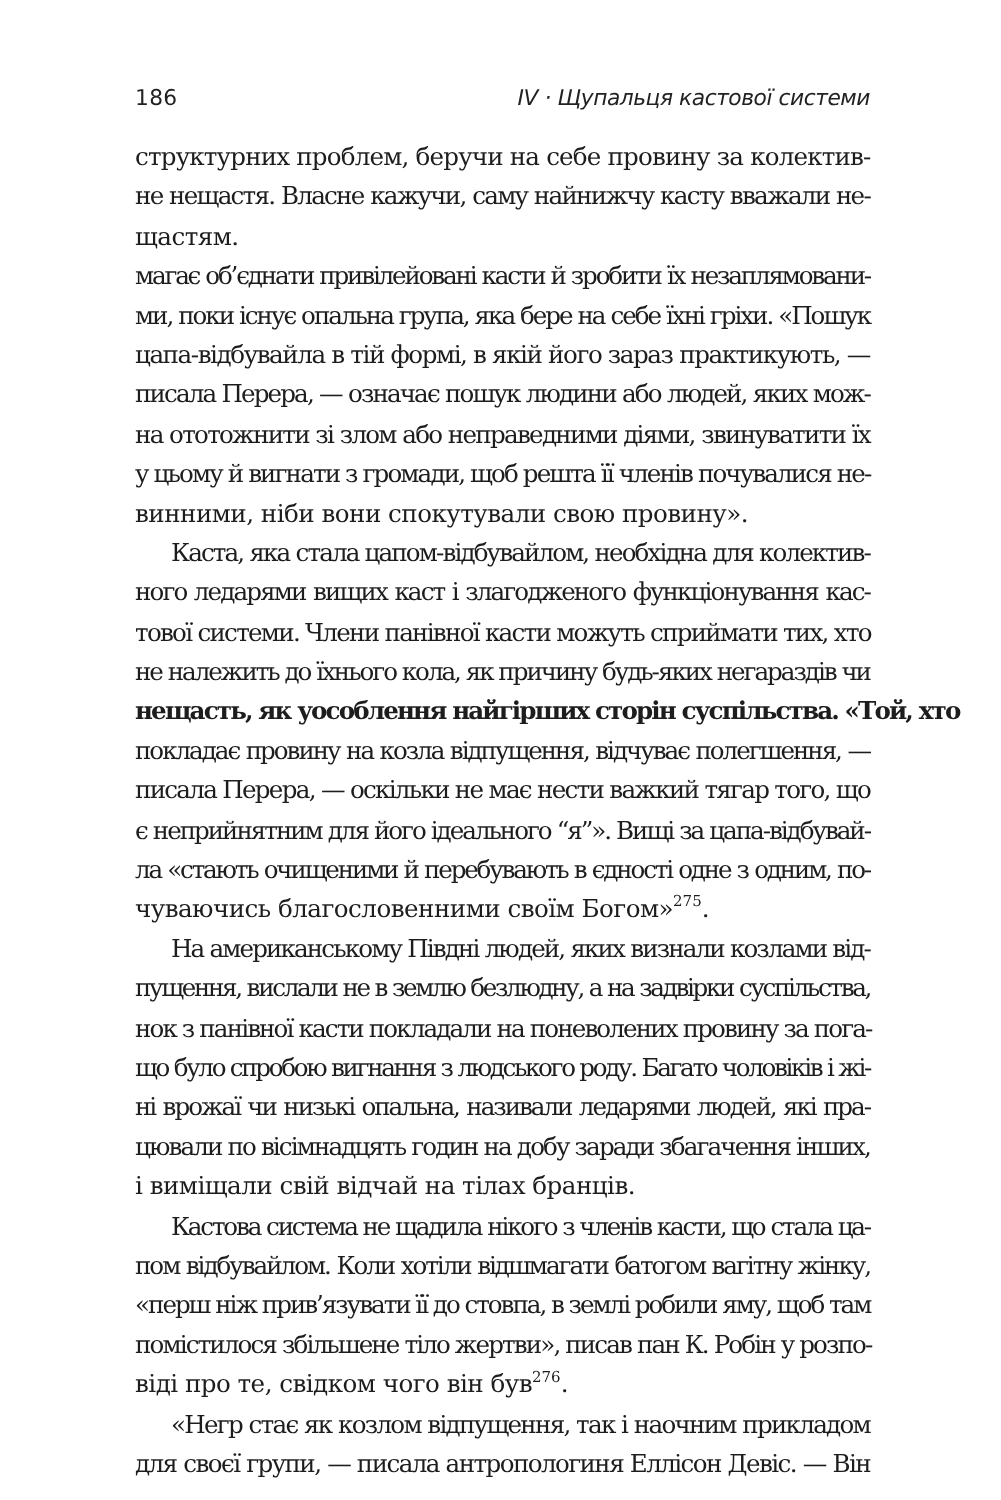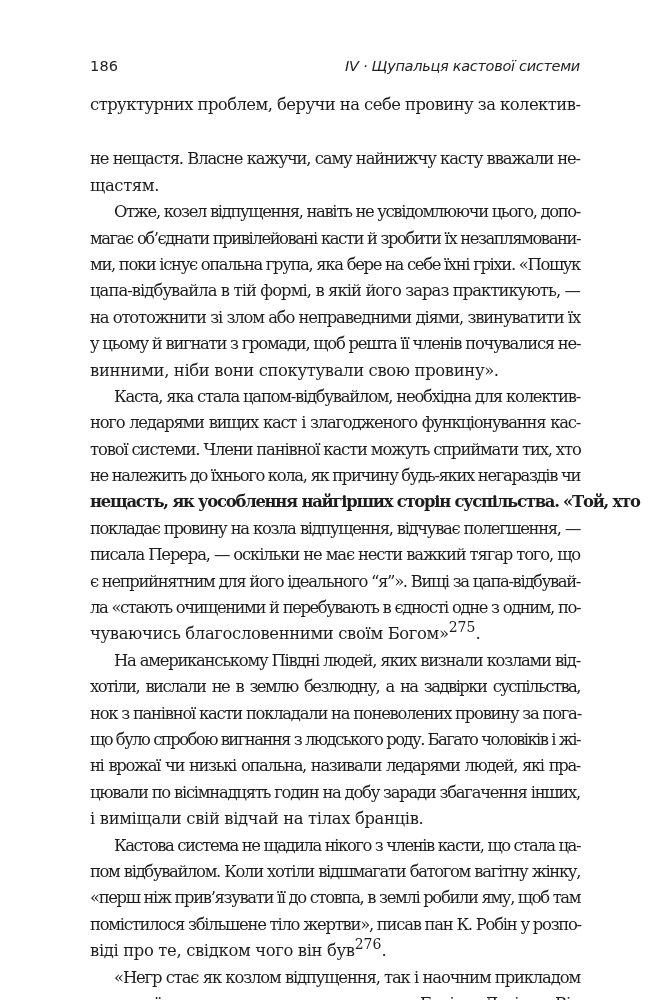--- a/index.html
+++ b/index.html
@@ -63,65 +63,65 @@
       letter-spacing: -0.35px;
       font-family: "DejaVu Serif", "Liberation Serif", serif;
     }
     .line.indent {
       padding-left: 24px;
     }
     .line.last {
       text-align-last: left;
     }
     sup.fn {
-      font-size: 14px;
+      font-size: 10px;
       vertical-align: 7px;
       line-height: 0;
       letter-spacing: 0;
     }
   </style>
 </head>
 <body>
 
 <div class="page">
   <div class="running-head">
     <span class="page-number">186</span>
     <span class="chapter-title">IV · Щупальця кастової системи</span>
   </div>
 
   <div class="body-text" id="body-text">
       <div>
         <span class="line" style="letter-spacing: -0.55px;"><span>структурних проблем, беручи на себе провину за колектив-</span></span>
-        <span class="line" style="letter-spacing: -1.15px; margin-top: 28px;"><span>не нещастя. Власне кажучи, саму найнижчу касту вважали не-</span></span>
+        <span class="line" style="letter-spacing: -1.15px;"><span>не нещастя. Власне кажучи, саму найнижчу касту вважали не-</span></span>
         <span class="line last"><span>щастям.</span></span>
       </div>
       <div>
-        <span class="line indent" style="letter-spacing: -1.35px;"><span>Отже, козел відпущення, навіть не усвідомлюючи цього, допо-</span></span>
         <span class="line" style="letter-spacing: -1.45px;"><span>магає об’єднати привілейовані касти й зробити їх незаплямовани-</span></span>
         <span class="line" style="letter-spacing: -1.35px;"><span>ми, поки існує опальна група, яка бере на себе їхні гріхи. «Пошук</span></span>
         <span class="line" style="letter-spacing: -0.95px;"><span>цапа-відбувайла в тій формі, в якій його зараз практикують, —</span></span>
+        <span class="line" style="letter-spacing: -1.25px;"><span>писала Перера, — означає пошук людини або людей, яких мож-</span></span>
         <span class="line" style="letter-spacing: -1.15px;"><span>на ототожнити зі злом або неправедними діями, звинуватити їх</span></span>
         <span class="line" style="letter-spacing: -1.25px;"><span>у цьому й вигнати з громади, щоб решта її членів почувалися не-</span></span>
         <span class="line last"><span>винними, ніби вони спокутували свою провину».</span></span>
       </div>
       <div>
         <span class="line indent" style="letter-spacing: -1.25px;"><span>Каста, яка стала цапом-відбувайлом, необхідна для колектив-</span></span>
         <span class="line" style="letter-spacing: -1.25px;"><span>ного ледарями вищих каст і злагодженого функціонування кас-</span></span>
         <span class="line" style="letter-spacing: -1.15px;"><span>тової системи. Члени панівної касти можуть сприймати тих, хто</span></span>
         <span class="line" style="letter-spacing: -1.35px;"><span>не належить до їхнього кола, як причину будь-яких негараздів чи</span></span>
         <span class="line" style="letter-spacing: -1.25px; font-weight: bold;"><span>нещасть, як уособлення найгірших сторін суспільства. «Той, хто</span></span>
         <span class="line" style="letter-spacing: -1.35px;"><span>покладає провину на козла відпущення, відчуває полегшення, —</span></span>
         <span class="line" style="letter-spacing: -1.15px;"><span>писала Перера, — оскільки не має нести важкий тягар того, що</span></span>
         <span class="line" style="letter-spacing: -1.35px;"><span>є неприйнятним для його ідеального “я”». Вищі за цапа-відбувай-</span></span>
         <span class="line" style="letter-spacing: -1.45px;"><span>ла «стають очищеними й перебувають в єдності одне з одним, по-</span></span>
         <span class="line last"><span>чуваючись благословенними своїм Богом»</span><sup class="fn">275</sup><span>.</span></span>
       </div>
       <div>
         <span class="line indent" style="letter-spacing: -1.25px;"><span>На американському Півдні людей, яких визнали козлами від-</span></span>
-        <span class="line" style="letter-spacing: -1.55px;"><span>хотіли, вислали не в землю безлюдну, а на задвірки суспільства,</span></span>
+        <span class="line" style="letter-spacing: -1.55px;"><span>пущення, вислали не в землю безлюдну, а на задвірки суспільства,</span></span>
         <span class="line" style="letter-spacing: -1.25px;"><span>нок з панівної касти покладали на поневолених провину за пога-</span></span>
         <span class="line" style="letter-spacing: -1.55px;"><span>що було спробою вигнання з людського роду. Багато чоловіків і жі-</span></span>
         <span class="line" style="letter-spacing: -1.35px;"><span>ні врожаї чи низькі опальна, називали ледарями людей, які пра-</span></span>
         <span class="line" style="letter-spacing: -1.25px;"><span>цювали по вісімнадцять годин на добу заради збагачення інших,</span></span>
         <span class="line last"><span>і виміщали свій відчай на тілах бранців.</span></span>
       </div>
       <div>
         <span class="line indent" style="letter-spacing: -1.45px;"><span>Кастова система не щадила нікого з членів касти, що стала ца-</span></span>
         <span class="line" style="letter-spacing: -1.35px;"><span>пом відбувайлом. Коли хотіли відшмагати батогом вагітну жінку,</span></span>
         <span class="line" style="letter-spacing: -1.35px;"><span>«перш ніж прив’язувати її до стовпа, в землі робили яму, щоб там</span></span>

